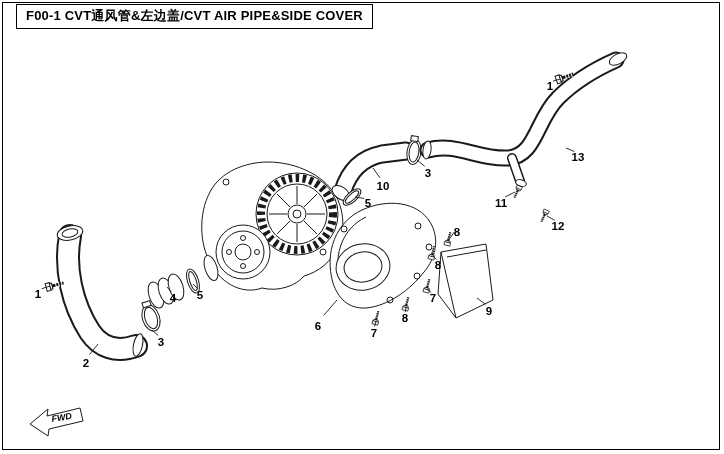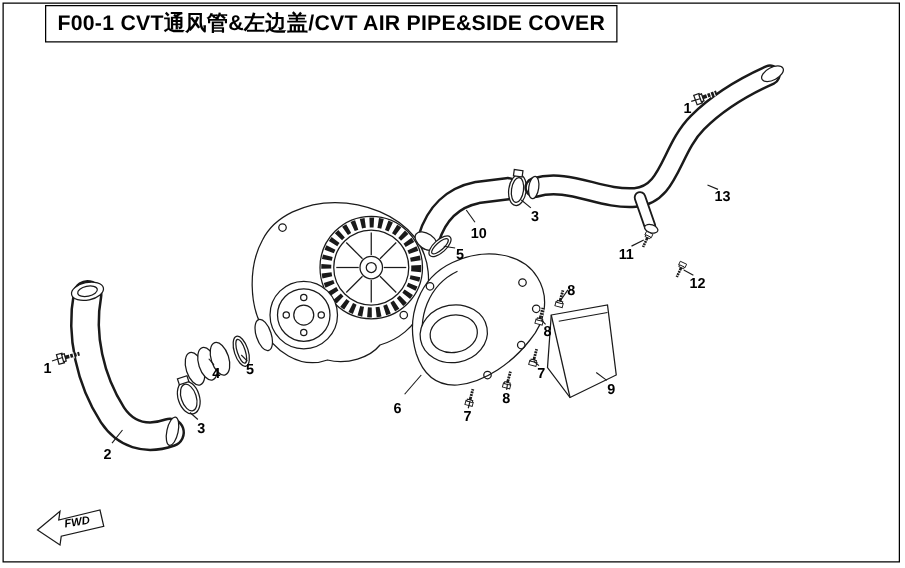--- a/index.html
+++ b/index.html
@@ -1,18 +1,18 @@
 <!DOCTYPE html>
 <html><head>
 <meta charset="utf-8">
 <style>
   html,body{margin:0;padding:0;background:#fff;}
   body{width:724px;height:454px;position:relative;font-family:"Liberation Sans",sans-serif;overflow:hidden;}
   .frame{position:absolute;left:2px;top:2px;width:718px;height:448px;border:1.5px solid #000;box-sizing:border-box;background:#fff;}
-  .title-box{position:absolute;left:36px;top:4px;border:1.5px solid #000;background:#fff;padding:2px 9px 3px 9px;font-weight:bold;font-size:17px;letter-spacing:0.2px;color:#000;z-index:5;white-space:nowrap;}
+  .title-box{position:absolute;left:16px;top:4px;border:1.5px solid #000;background:#fff;padding:2px 9px 3px 9px;font-weight:bold;font-size:13px;letter-spacing:0.2px;color:#000;z-index:5;white-space:nowrap;}
   svg{position:absolute;left:0;top:0;}
   .ln{stroke:#1a1a1a;stroke-width:1;fill:none;}
   .lnw{stroke:#1a1a1a;stroke-width:1;fill:#fff;}
   .tube-o{stroke:#1a1a1a;fill:none;stroke-linecap:round;}
   .tube-i{stroke:#fff;fill:none;stroke-linecap:round;}
   .leader{stroke:#1a1a1a;stroke-width:0.9;}
   .callout{font-family:"Liberation Sans",sans-serif;font-weight:bold;font-size:11.5px;fill:#000;text-anchor:middle;}
   .fwd-text{font-family:"Liberation Sans",sans-serif;font-weight:bold;font-style:italic;font-size:9px;fill:#000;}
 </style>
 </head>

